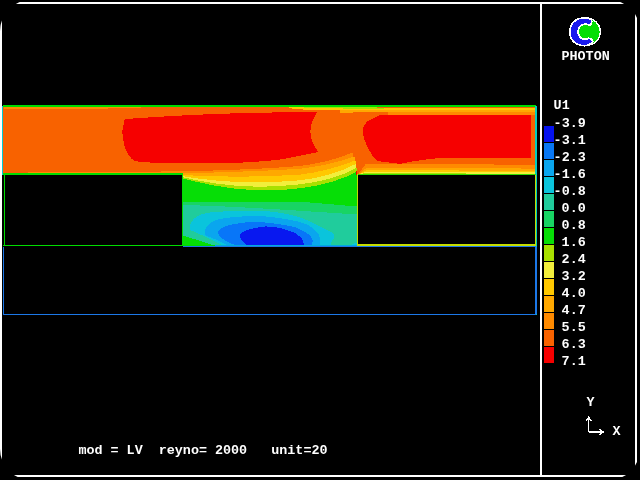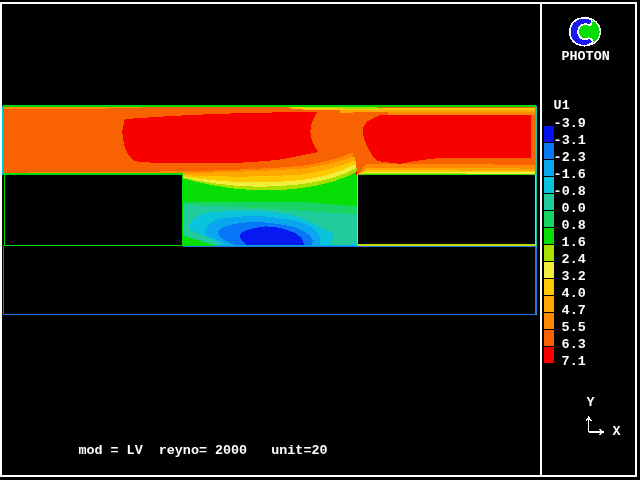--- a/index.html
+++ b/index.html
@@ -1,17 +1,17 @@
 <!DOCTYPE html>
 <html><head>
 <meta charset="utf-8">
 <style>
 html,body{margin:0;padding:0;background:#000;}
 #c{position:relative;width:640px;height:480px;background:#000;overflow:hidden;
-   font-family:"Liberation Mono",monospace;}
+   font-family:"Liberation Mono",monospace;border-radius:31px;}
 </style>
 </head>
 <body>
 <div id="c">
 <svg width="640" height="480" viewBox="0 0 640 480" xmlns="http://www.w3.org/2000/svg" shape-rendering="crispEdges">
 <rect x="0" y="0" width="640" height="480" fill="#000000"></rect>
 
 <g>
 
   <rect x="3" y="106" width="533" height="68.5" fill="#F86200"></rect>

